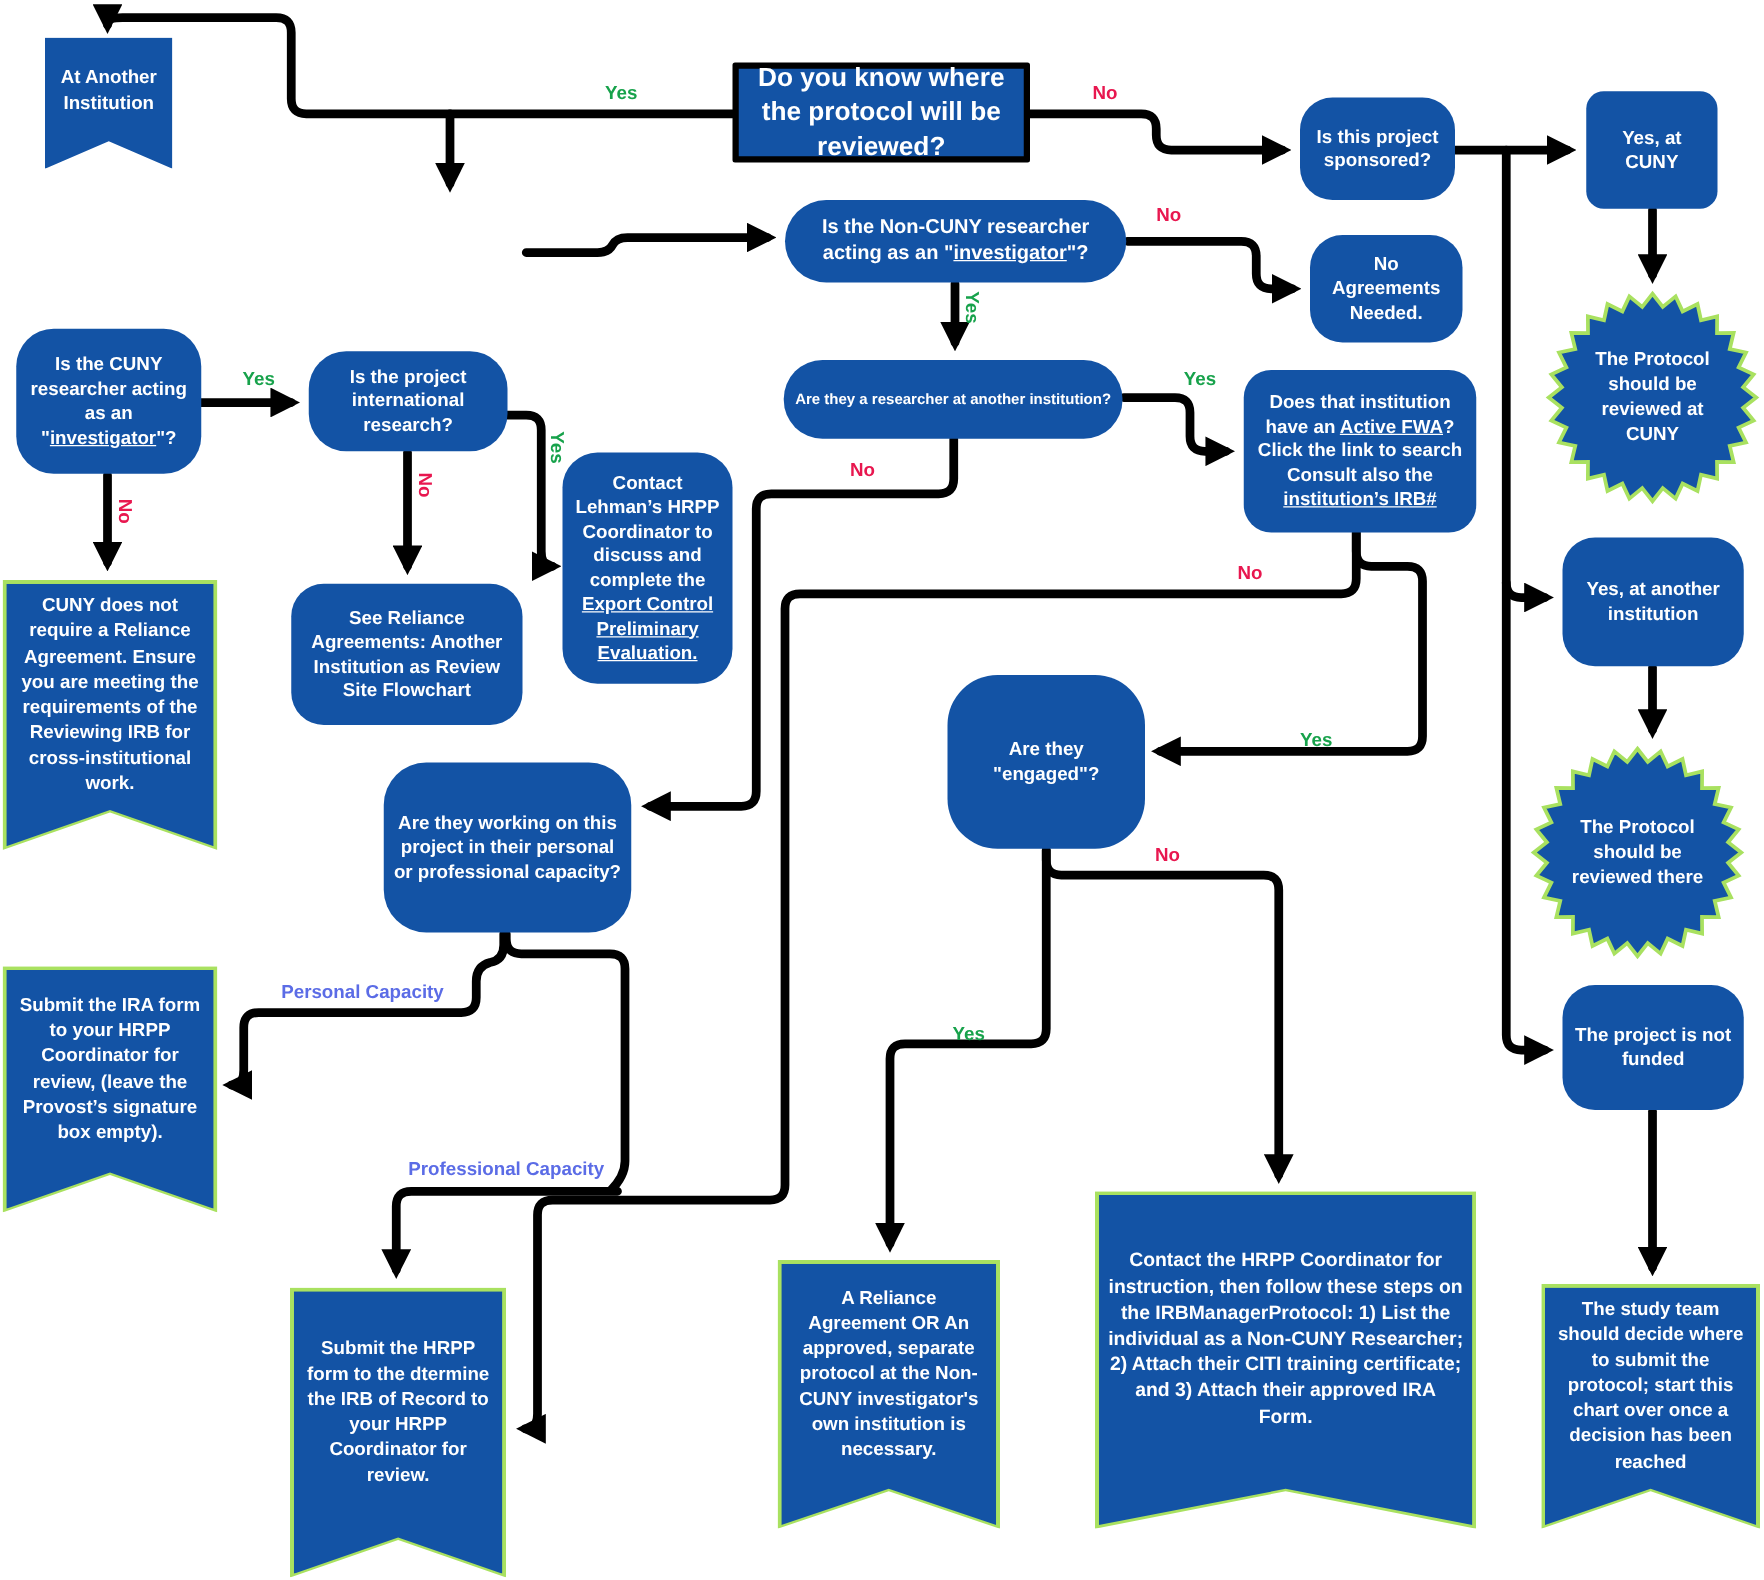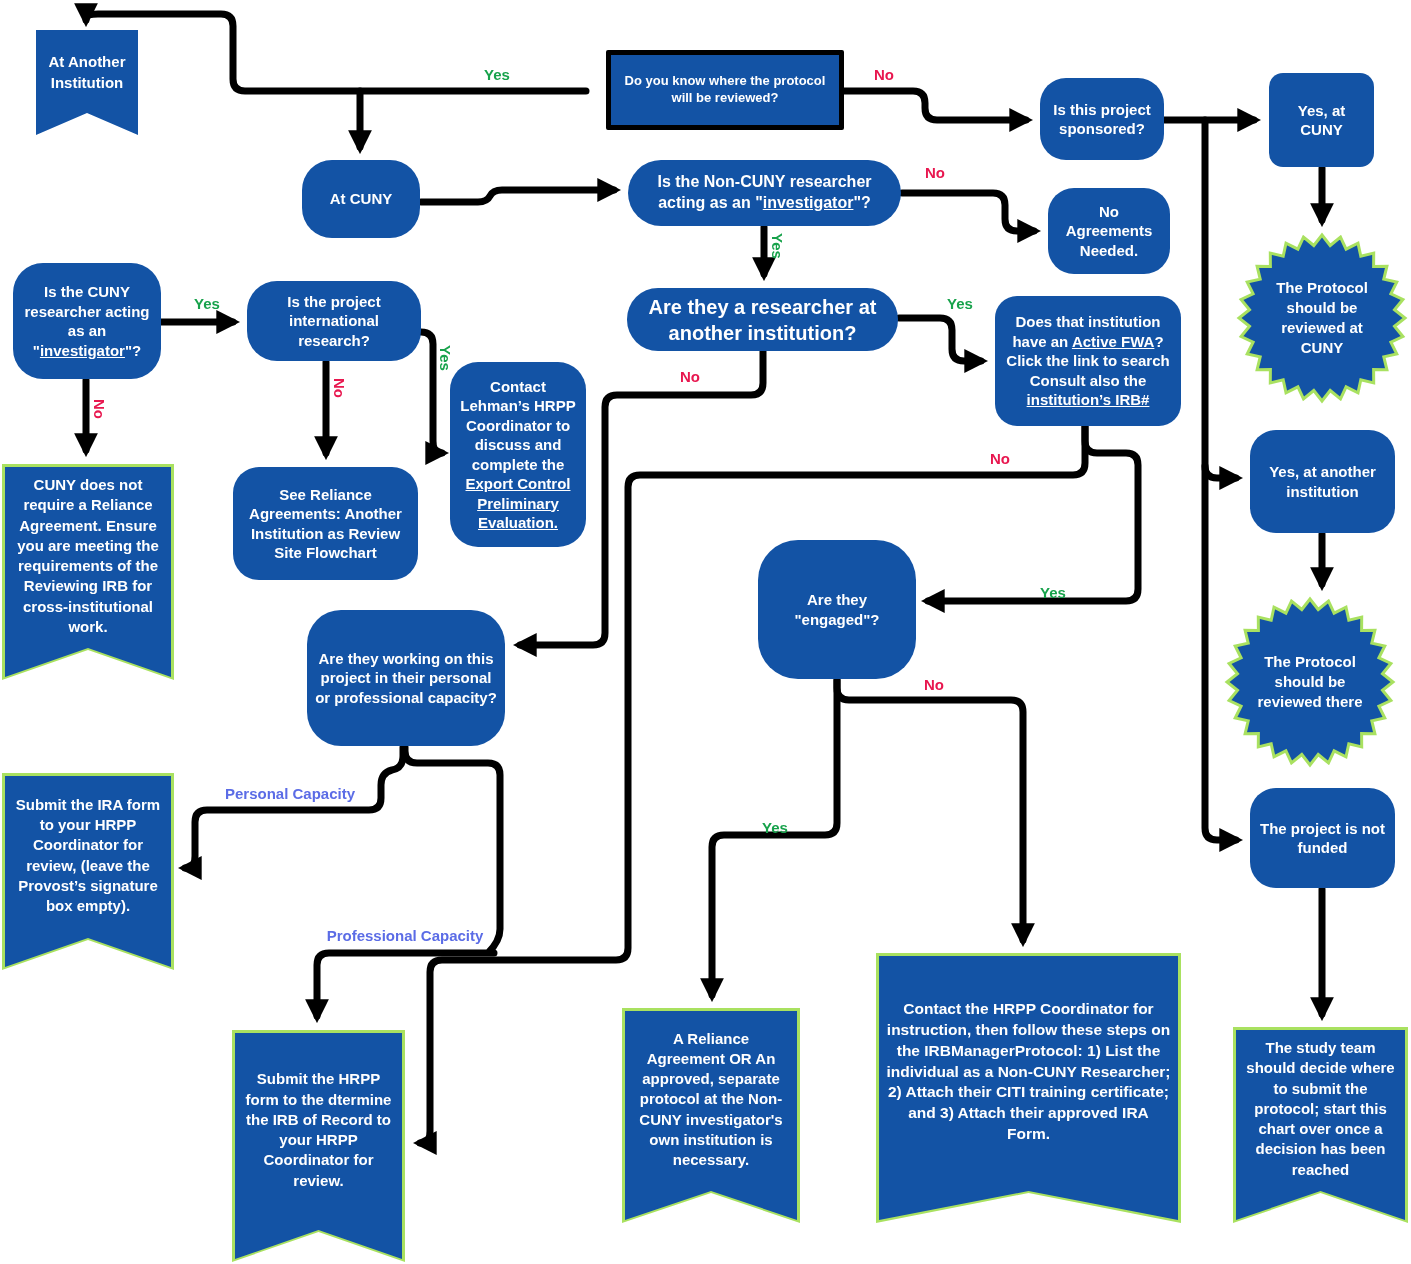--- a/index.html
+++ b/index.html
@@ -3,21 +3,21 @@
 <meta charset="utf-8">
 <style>
   html,body{margin:0;padding:0;background:#fff;}
   #stage{position:relative;width:1411px;height:1264px;background:#fff;overflow:hidden;
          font-family:"Liberation Sans",sans-serif;}
   #wires{position:absolute;left:0;top:0;z-index:1;}
   .node{position:absolute;z-index:2;background:#1353a5;color:#fff;font-weight:bold;
         display:flex;align-items:center;justify-content:center;text-align:center;
         font-size:15px;line-height:1.3;box-sizing:border-box;padding:6px 8px;}
   .rnd{border-radius:30px;}
-  .startbox{border:5px solid #000;border-radius:2px;font-size:13px;margin-left:20px;}
+  .startbox{border:5px solid #000;border-radius:2px;font-size:21px;}
   .lnk{text-decoration:underline;}
   .vlabel{position:absolute;z-index:3;writing-mode:vertical-rl;font-weight:bold;font-size:15px;}
   .hlabel{position:absolute;z-index:3;font-weight:bold;font-size:15px;transform:translateX(-50%);white-space:nowrap;}
   .yes{color:#17a24b;}
   .no{color:#e8174f;}
   .cap{color:#5b6ce6;}
   .banner{position:absolute;z-index:2;}
   .banner .shape-outer{position:absolute;inset:0;background:#a9e160;
         clip-path:polygon(0 0,100% 0,100% 100%,50% calc(100% - 30px),0 100%);}
   .banner .shape-inner{position:absolute;inset:3px;background:#1353a5;
@@ -74,23 +74,20 @@
 
   <div class="banner plain" style="left:36px;top:30px;width:102px;height:105px">
     <div class="shape-outer"></div>
     <div class="btext">At Another Institution</div>
   </div>
 
   <div class="node startbox" style="left:586px;top:50px;width:238px;height:80px">
     <span>Do you know where the protocol will be reviewed?</span>
   </div>
 
-  <div class="node rnd" style="left:302px;top:160px;width:118px;height:78px">
-    <span>At CUNY</span>
-  </div>
 
   <div class="node rnd" style="left:1040px;top:78px;width:124px;height:82px;border-radius:26px">
     <span>Is this project sponsored?</span>
   </div>
 
   <div class="node rnd" style="left:1269px;top:73px;width:105px;height:94px;border-radius:14px">
     <span>Yes, at CUNY</span>
   </div>
 
   <div class="node rnd" style="left:1048px;top:188px;width:122px;height:86px;border-radius:26px">
@@ -98,25 +95,25 @@
   </div>
 
   <div class="node rnd" style="left:628px;top:160px;width:273px;height:66px;border-radius:33px;font-size:16px">
     <span><span>Is the Non-CUNY researcher acting as an "</span><span class="lnk">investigator</span><span>"?</span></span>
   </div>
 
   <div class="node rnd" style="left:13px;top:263px;width:148px;height:116px">
     <span><span>Is the CUNY researcher acting as an "</span><span class="lnk">investigator</span><span>"?</span></span>
   </div>
 
-  <div class="node rnd" style="left:247px;top:281px;width:174px;height:80px">
+  <div class="node rnd" style="left:247px;top:281px;width:159px;height:80px">
     <span>Is the project international research?</span>
   </div>
 
-  <div class="node rnd" style="left:627px;top:288px;width:271px;height:63px;border-radius:31px;font-size:20px">
+  <div class="node rnd" style="left:627px;top:288px;width:271px;height:63px;border-radius:31px;font-size:12px">
     <span>Are they a researcher at another institution?</span>
   </div>
 
   <div class="node rnd" style="left:995px;top:296px;width:186px;height:130px;border-radius:22px;padding:6px 6px">
     <span><span>Does that institution have an </span><span class="lnk">Active FWA</span><span>? Click the link to search Consult also the </span><span class="lnk">institution’s IRB#</span></span>
   </div>
 
   <div class="node rnd" style="left:450px;top:362px;width:136px;height:185px;border-radius:28px">
     <span><span>Contact Lehman’s HRPP Coordinator to discuss and complete the </span><span class="lnk">Export Control Preliminary Evaluation.</span></span>
   </div>

